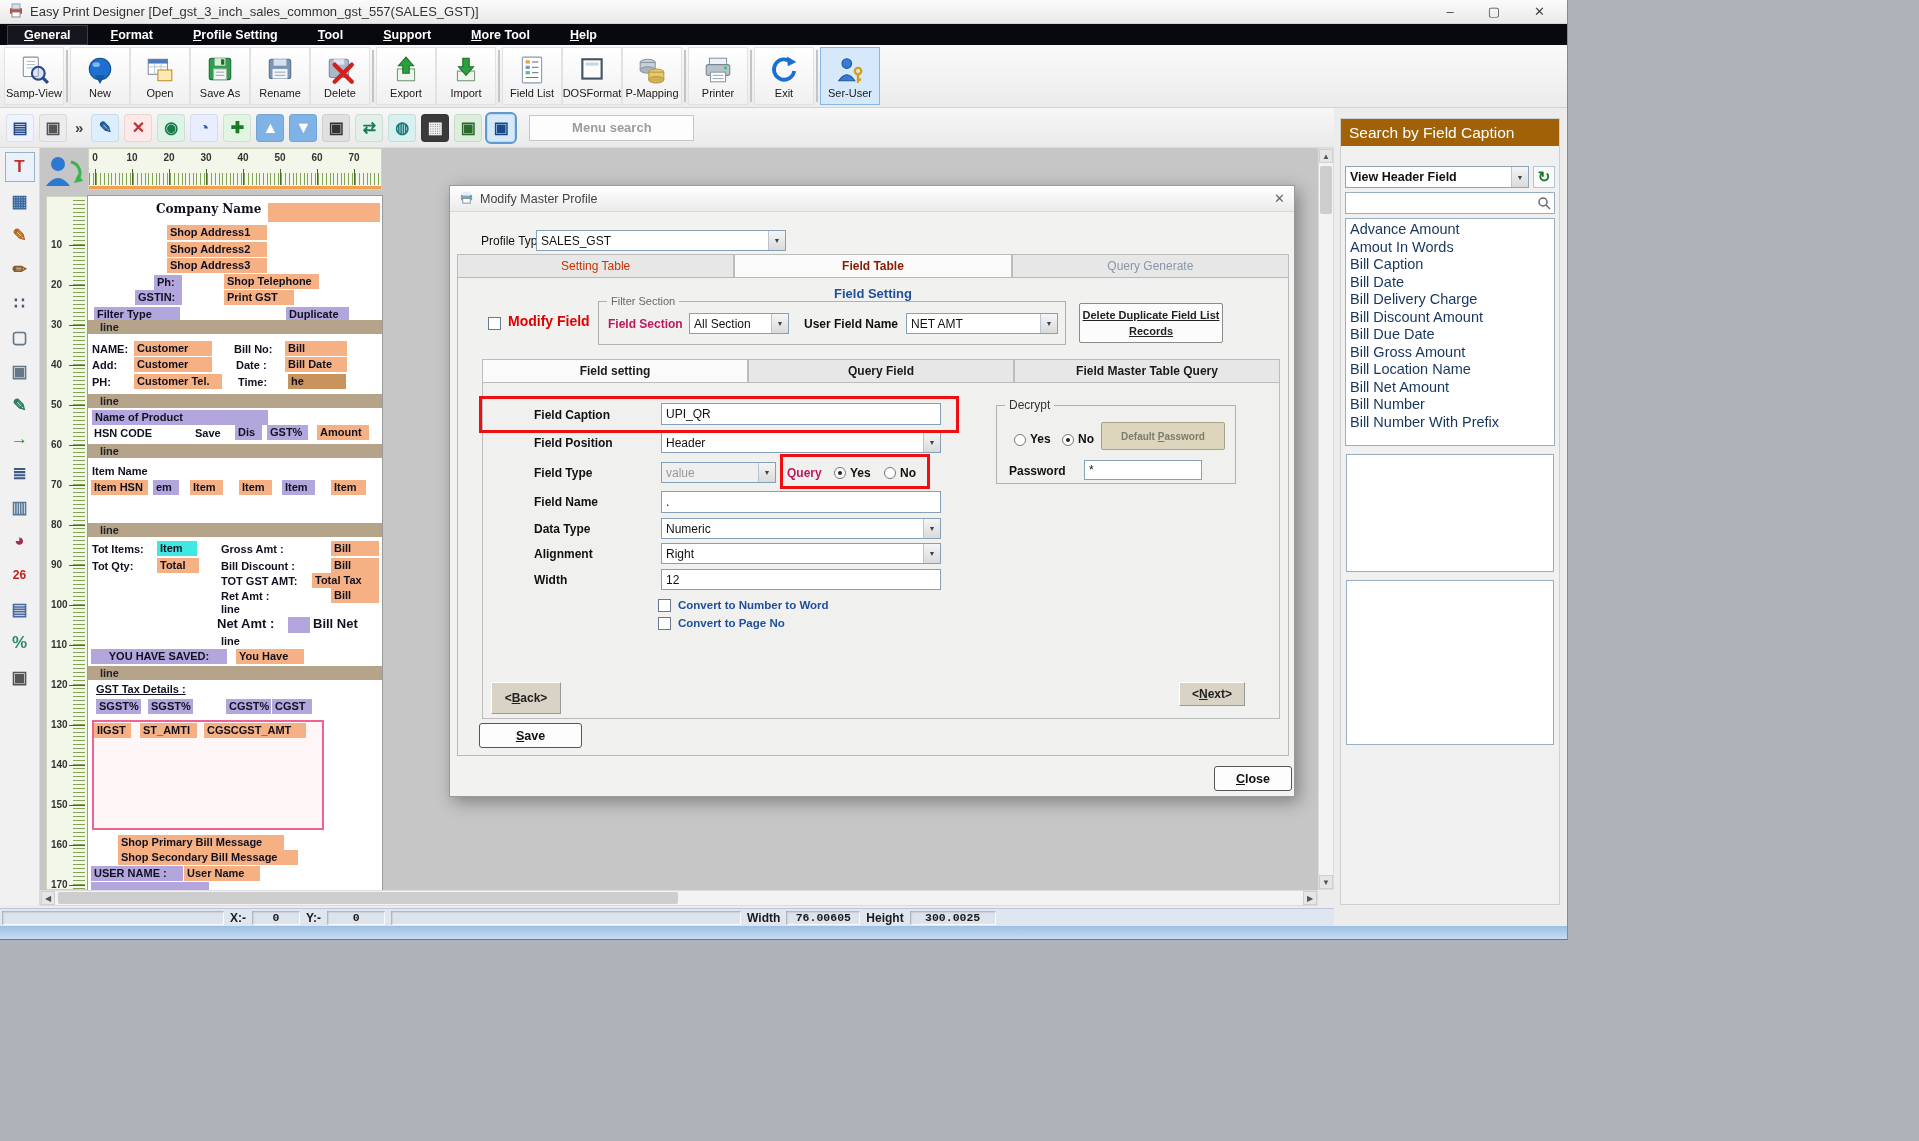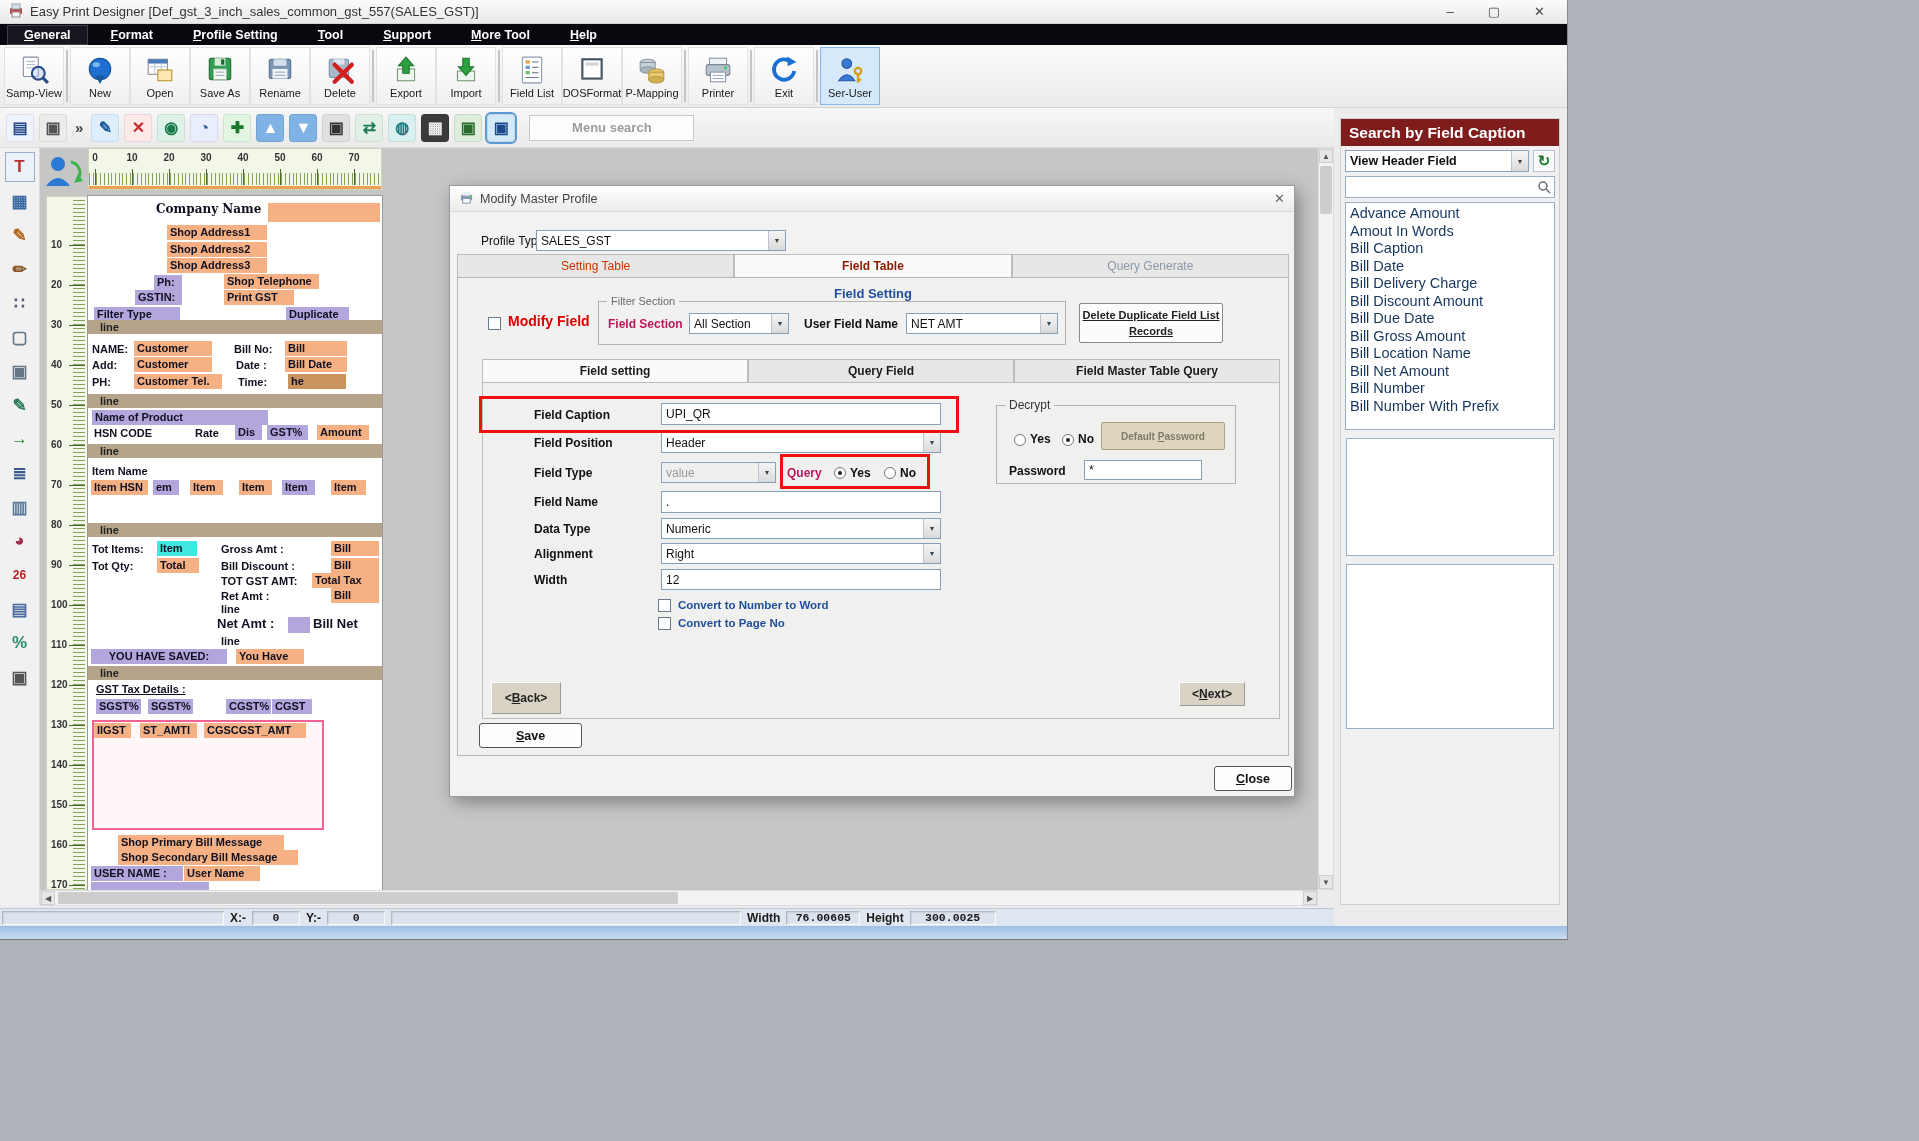--- a/index.html
+++ b/index.html
@@ -57,22 +57,22 @@
 .cv.u{text-decoration:underline}
 .cv.serif{font-family:"DejaVu Serif",serif}
 
 .vscroll{position:absolute;left:1318px;top:148px;width:16px;height:742px;background:#f3f3f3;border:1px solid #dcdcdc}
 .hscroll{position:absolute;left:40px;top:890px;width:1278px;height:16px;background:#f3f3f3;border:1px solid #dcdcdc}
 .sc-btn{position:absolute;width:14px;height:14px;background:#e6e6e6;border:1px solid #cfcfcf;font-size:8px;color:#555;display:flex;align-items:center;justify-content:center}
 .vs-thumb{position:absolute;top:17px;left:1px;width:12px;height:48px;background:#cdcdcd;border-radius:2px}
 .hs-thumb{position:absolute;left:17px;top:1px;height:12px;width:620px;background:#cdcdcd;border-radius:2px}
 
 .right-panel{position:absolute;left:1340px;top:118px;width:220px;height:787px;background:#f0f0f0;border:1px solid #cfcfcf}
-.rp-header{height:27px;background:#7f1d1d;color:#fff;font-weight:bold;font-size:15.5px;display:flex;align-items:center;padding-left:8px}
-.rp-row{display:flex;gap:4px;padding:4px 4px 0 4px;align-items:center}
+.rp-header{height:27px;background:#a16207;color:#fff;font-weight:normal;font-size:15.5px;display:flex;align-items:center;padding-left:8px}
+.rp-row{display:flex;gap:4px;padding:20px 4px 0 4px;align-items:center}
 .rp-combo{flex:1;height:22px;background:#fff;border:1px solid #8ea4b8;display:flex;align-items:center}
 .rp-combo .combo-val{flex:1;font-size:12.5px;font-weight:bold;padding-left:4px;color:#111;white-space:nowrap;overflow:hidden}
 .rp-refresh{width:22px;height:22px;border:1px solid #b5c2cf;background:#fafafa;display:flex;align-items:center;justify-content:center;color:#1a7a2a;font-weight:bold;font-size:15px}
 .rp-search{margin:4px;height:22px;background:#fff;border:1px solid #9ab0c2;position:relative}
 .rp-search .mag{position:absolute;right:3px;top:3px}
 .rp-search input{border:none;outline:none;width:calc(100% - 20px);height:100%;padding-left:4px;font-size:12px;background:transparent;font-family:"Liberation Sans",sans-serif}
 .rp-list{margin:4px;height:228px;background:#fff;border:1px solid #9ab0c2;overflow:hidden;padding:2px 0}
 .rp-item{font-size:14.5px;color:#17365d;line-height:17.5px;padding-left:4px;white-space:nowrap}
 .rp-box{margin:8px 5px 0 5px;background:#fff;border:1px solid #9ab0c2}
 
@@ -445,21 +445,21 @@
       <div class="cv o" style="left: 46px; top: 161px; width: 78px;">Customer</div>
       <div class="cv" style="left: 148px; top: 162px;">Date  :</div>
       <div class="cv o" style="left: 197px; top: 161px; width: 62px;">Bill Date</div>
       <div class="cv" style="left: 4px; top: 179px;">PH:</div>
       <div class="cv o" style="left: 46px; top: 178px; width: 88px;">Customer Tel.</div>
       <div class="cv" style="left: 150px; top: 179px;">Time:</div>
       <div class="cv b" style="left: 200px; top: 178px; width: 58px;">he</div>
       <div class="cv bar" style="left: 0px; top: 198px;">line</div>
       <div class="cv l" style="left: 4px; top: 214px; width: 176px;">Name of Product</div>
       <div class="cv" style="left: 6px; top: 230px;">HSN CODE</div>
-      <div class="cv" style="left: 107px; top: 230px;">Rate</div>
+      <div class="cv" style="left: 107px; top: 230px;">Save</div>
       <div class="cv l" style="left: 147px; top: 229px; width: 27px;">Dis</div>
       <div class="cv l" style="left: 179px; top: 229px; width: 41px;">GST%</div>
       <div class="cv o" style="left: 229px; top: 229px; width: 52px;">Amount</div>
       <div class="cv bar" style="left: 0px; top: 248px;">line</div>
       <div class="cv" style="left: 4px; top: 268px;">Item Name</div>
       <div class="cv o" style="left: 3px; top: 284px; width: 57px;">Item HSN</div>
       <div class="cv l" style="left: 65px; top: 284px; width: 26px;">em</div>
       <div class="cv o" style="left: 102px; top: 284px; width: 33px;">Item</div>
       <div class="cv o" style="left: 151px; top: 284px; width: 33px;">Item</div>
       <div class="cv l" style="left: 194px; top: 284px; width: 33px;">Item</div>

